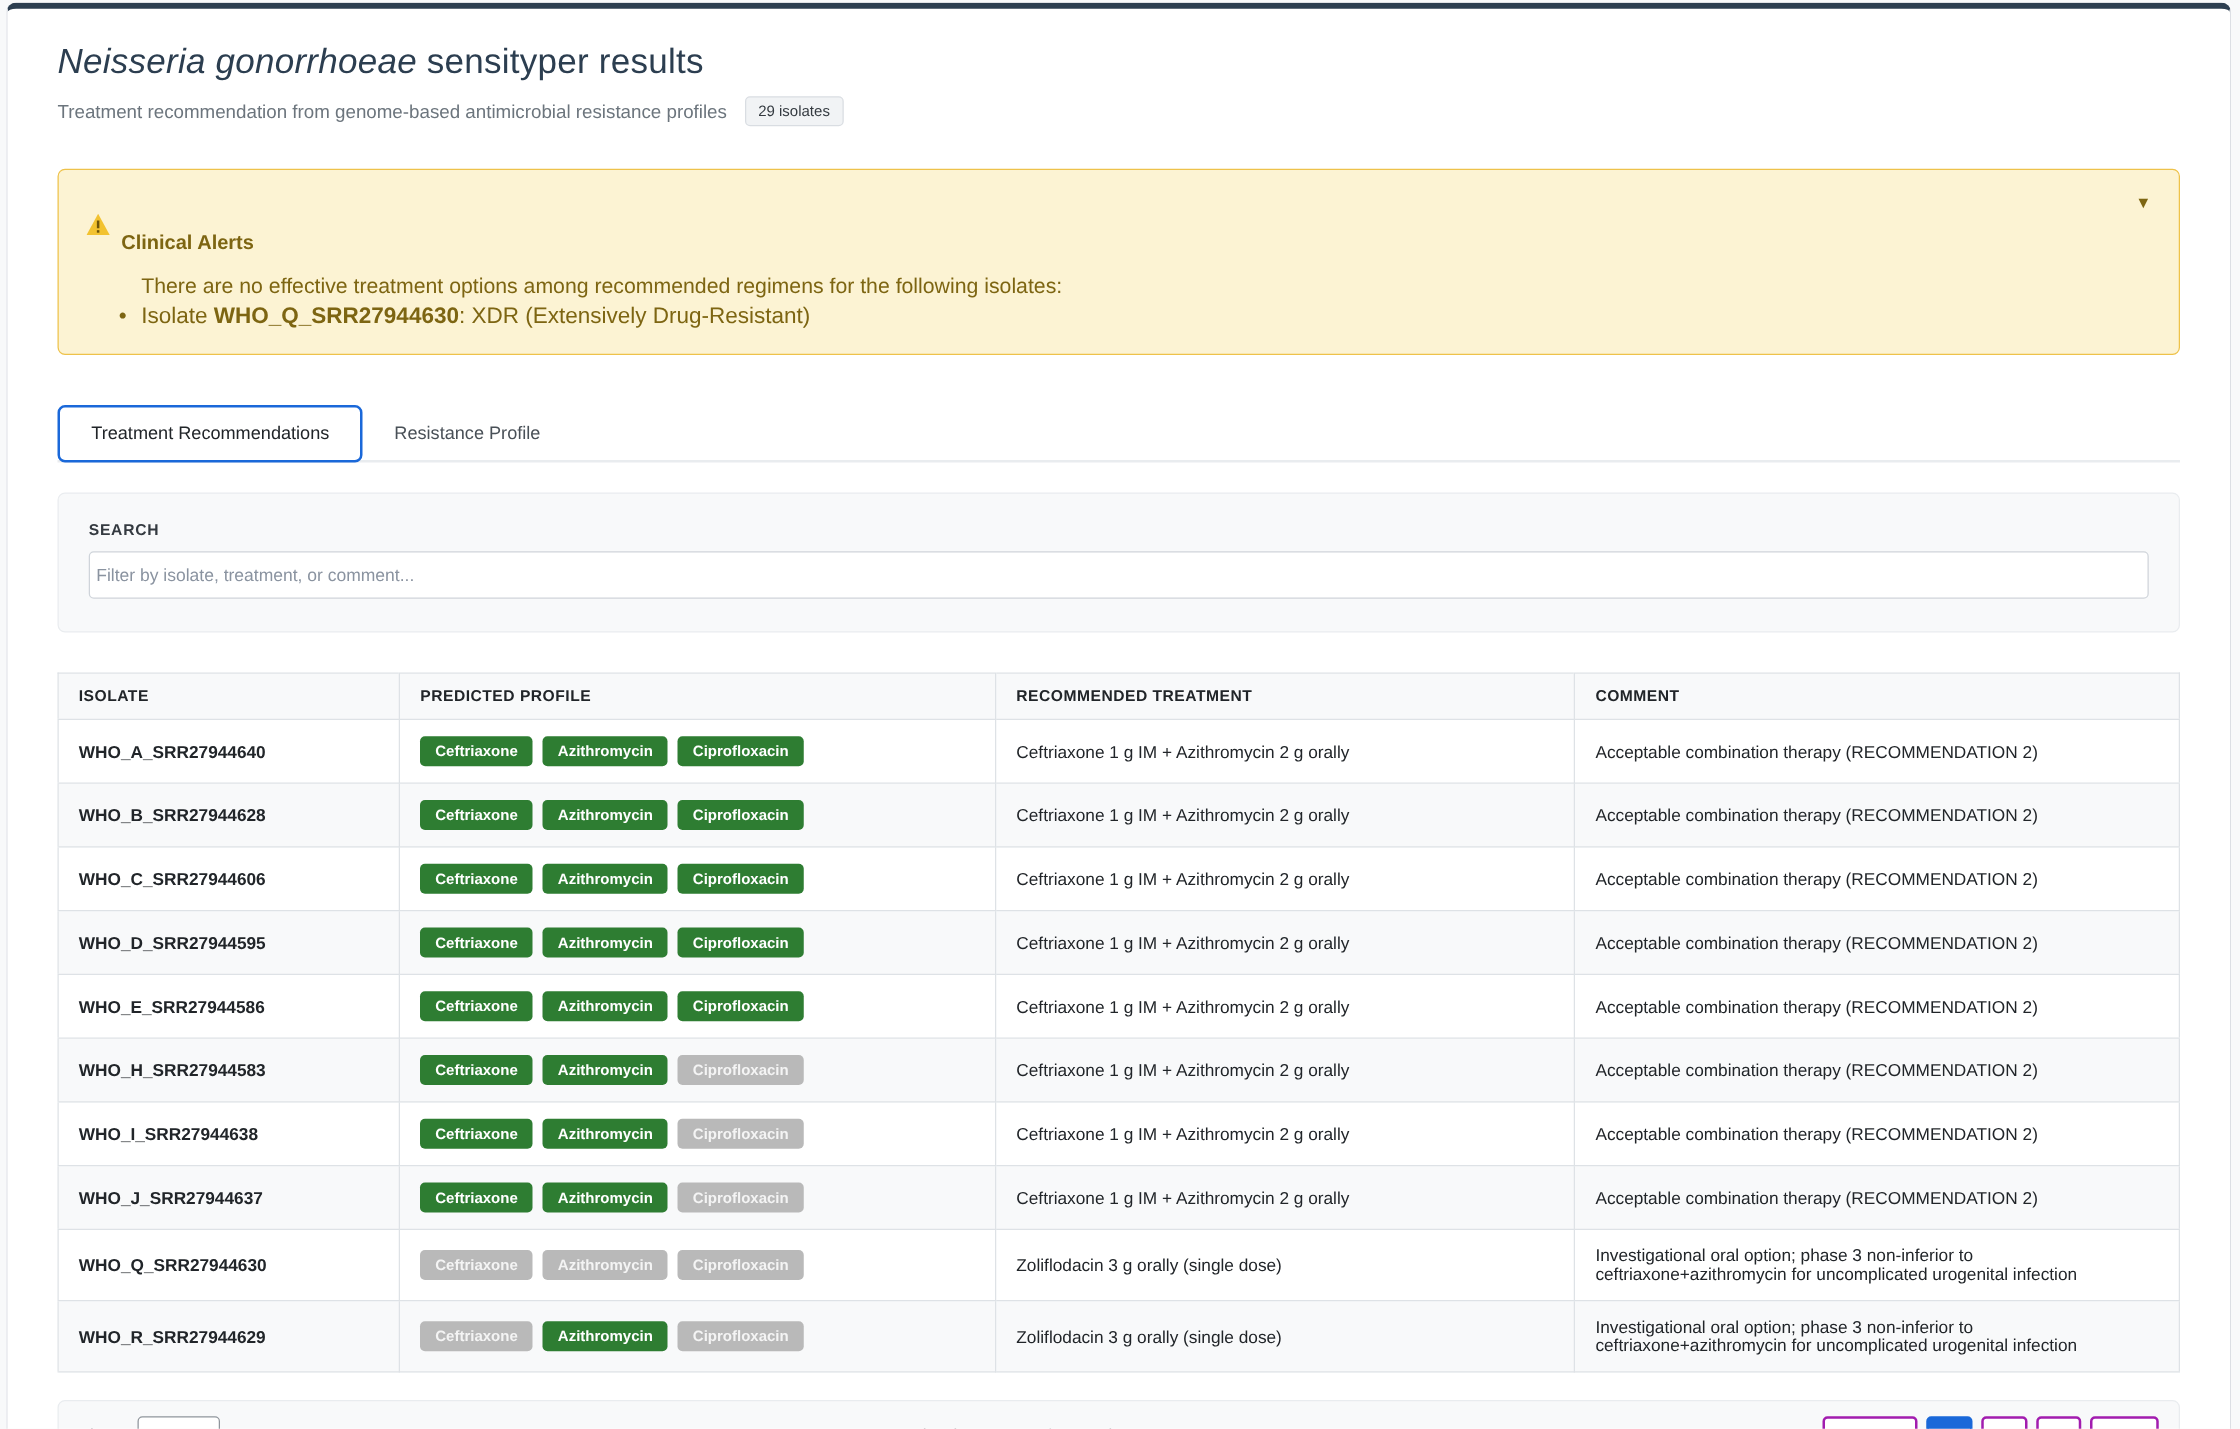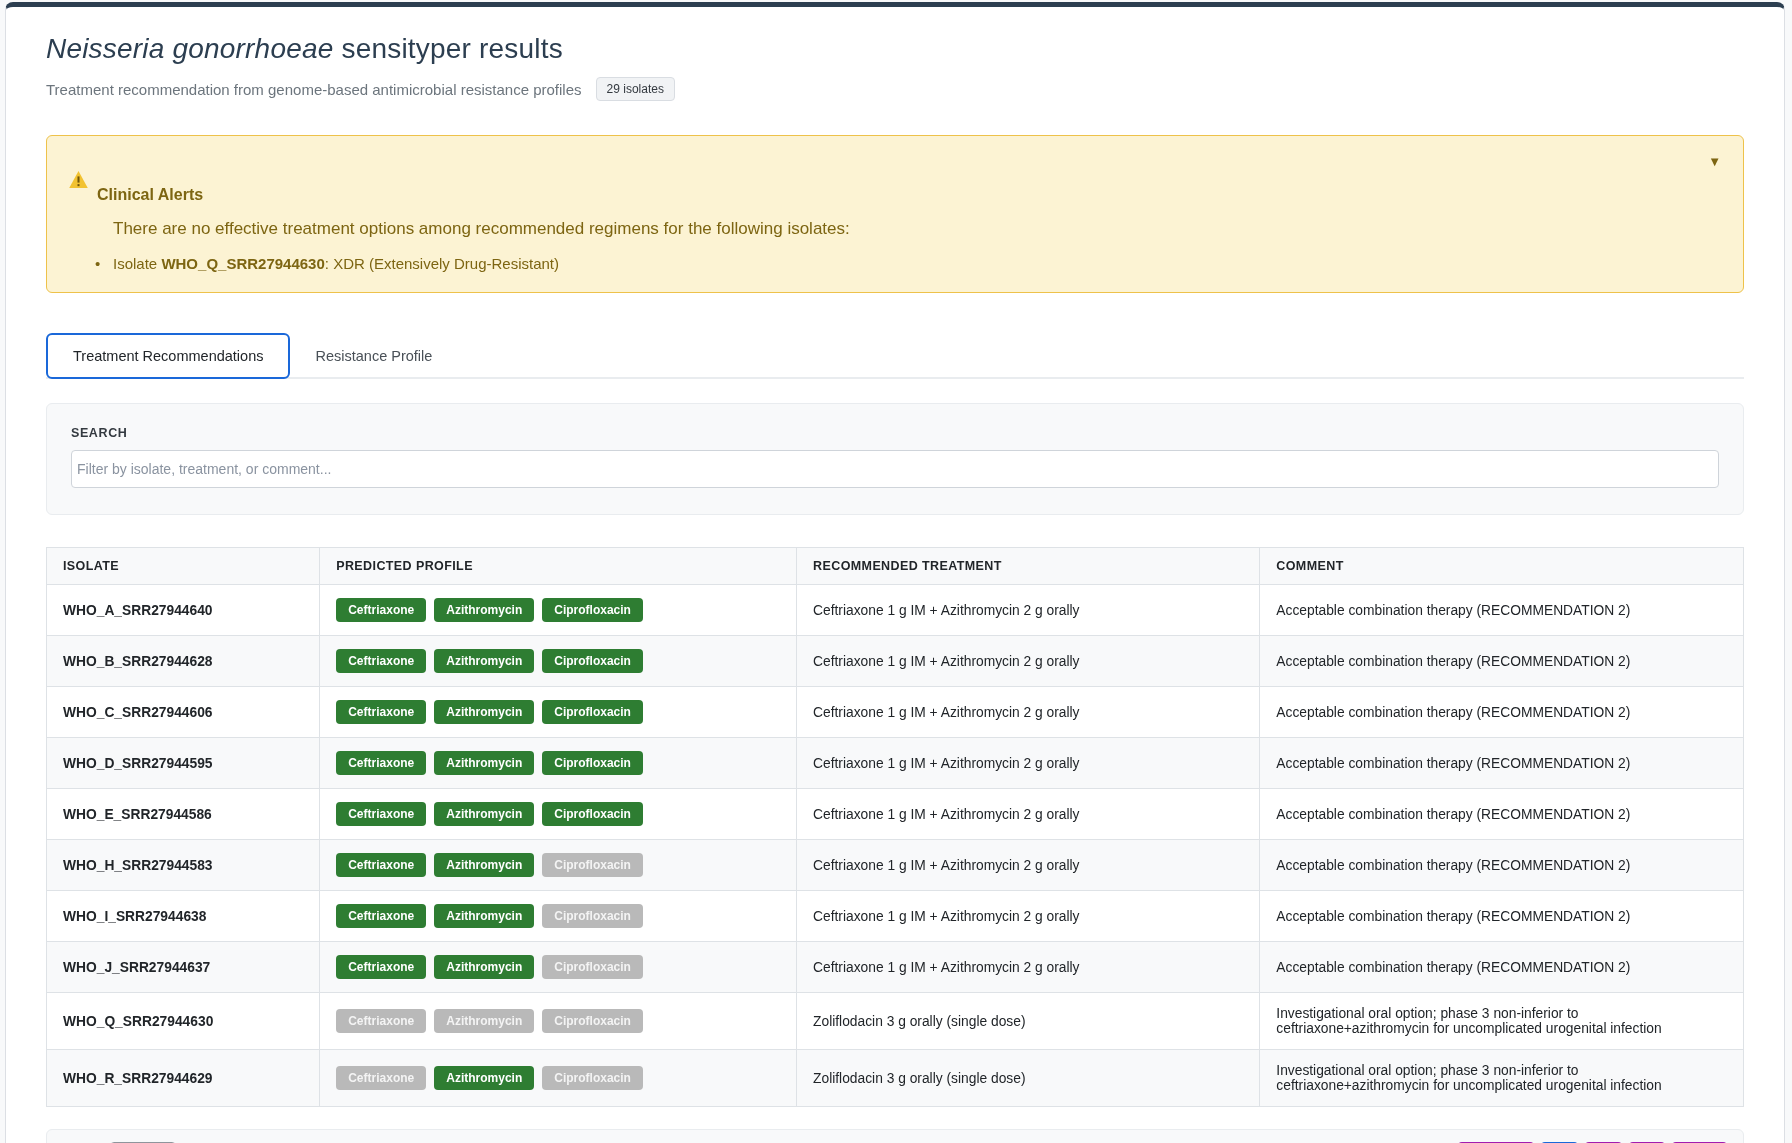--- a/index.html
+++ b/index.html
@@ -14,21 +14,21 @@
   h1 .sp-italic { font-style:italic; }
   .subtitle-row { margin-top:12px; display:flex; align-items:center; gap:14px; }
   .subtitle { font-size:15px; color:#6c757d; }
   .count-badge { font-size:12px; color:#343a40; background:#f1f3f5; border:1px solid #d9dde2; border-radius:4px; padding:4px 10px; }
   
   .alert { margin-top:34px; background:var(--alert_bg,#fcf3d3); border:1px solid var(--alert_border,#eec24a); border-radius:6px; padding:18px 24px 20px 22px; position:relative; }
   .alert-head { display:flex; align-items:center; gap:9px; }
   .alert-title { font-size:16px; font-weight:bold; color:var(--alert_text,#7d6512);margin-top:32px; }
   .alert-chevron { position:absolute; right:22px; top:18px; font-size:13px; color:var(--alert_text,#7d6512); cursor:pointer; }
   .alert-intro { margin:15px 0 0 44px; font-size:17px; color:var(--alert_text,#7d6512); }
-  .alert-item { margin:16px 0 0 26px; font-size:15px; color:var(--alert_text,#7d6512); }
+  .alert-item { margin:3px 0 0 26px; font-size:18px; color:var(--alert_text,#7d6512); }
   .alert-item .bullet { display:inline-block; width:18px; }
   .alert-item b { font-weight:bold; }
   
   .tabs { margin-top:40px; display:flex; align-items:flex-start; border-bottom:2px solid #e9ecef; }
   .tab { padding:13px 25px; font-size:14.5px; cursor:pointer; }
   .tab.active { border:2px solid var(--accent,#1a68d9); border-radius:6px; background:#fff; color:#212529; margin-bottom:-2px; }
   .tab.inactive { color:#495057; padding-top:15px; }
   
   .search-panel { margin-top:24px; background:#f8f9fa; border:1px solid #e9ecef; border-radius:6px; padding:22px 24px 26px; }
   .search-label { font-size:12.5px; font-weight:bold; letter-spacing:.6px; color:#343a40; }

